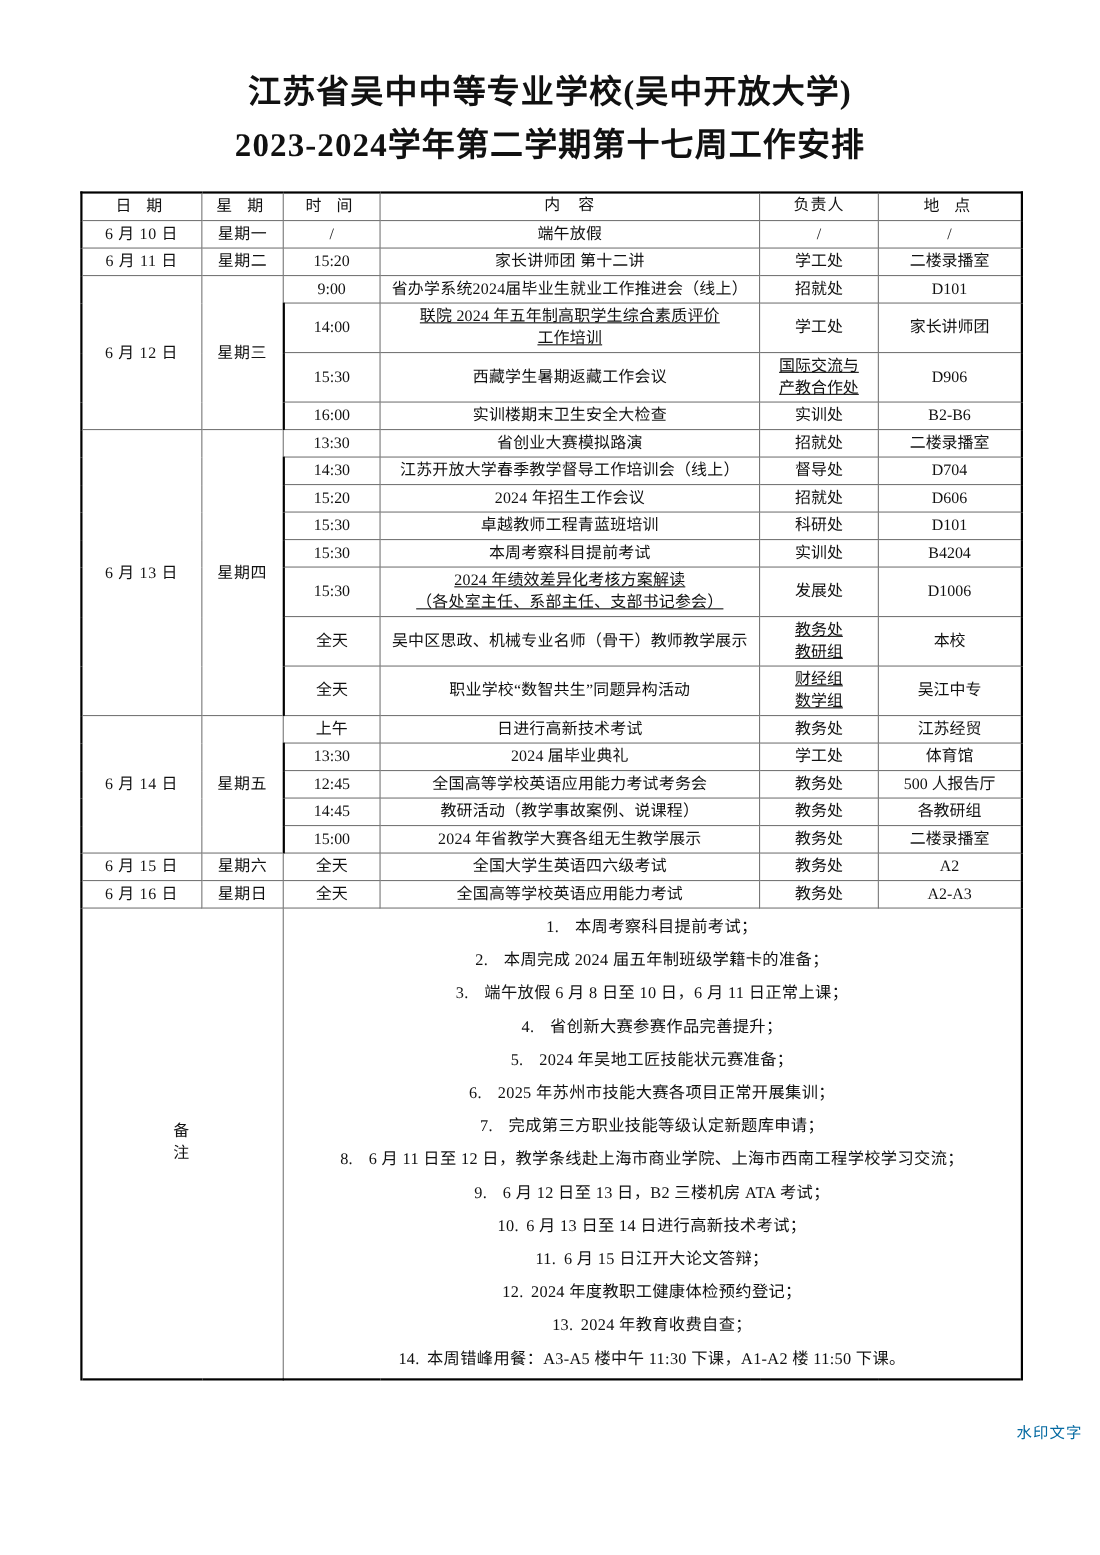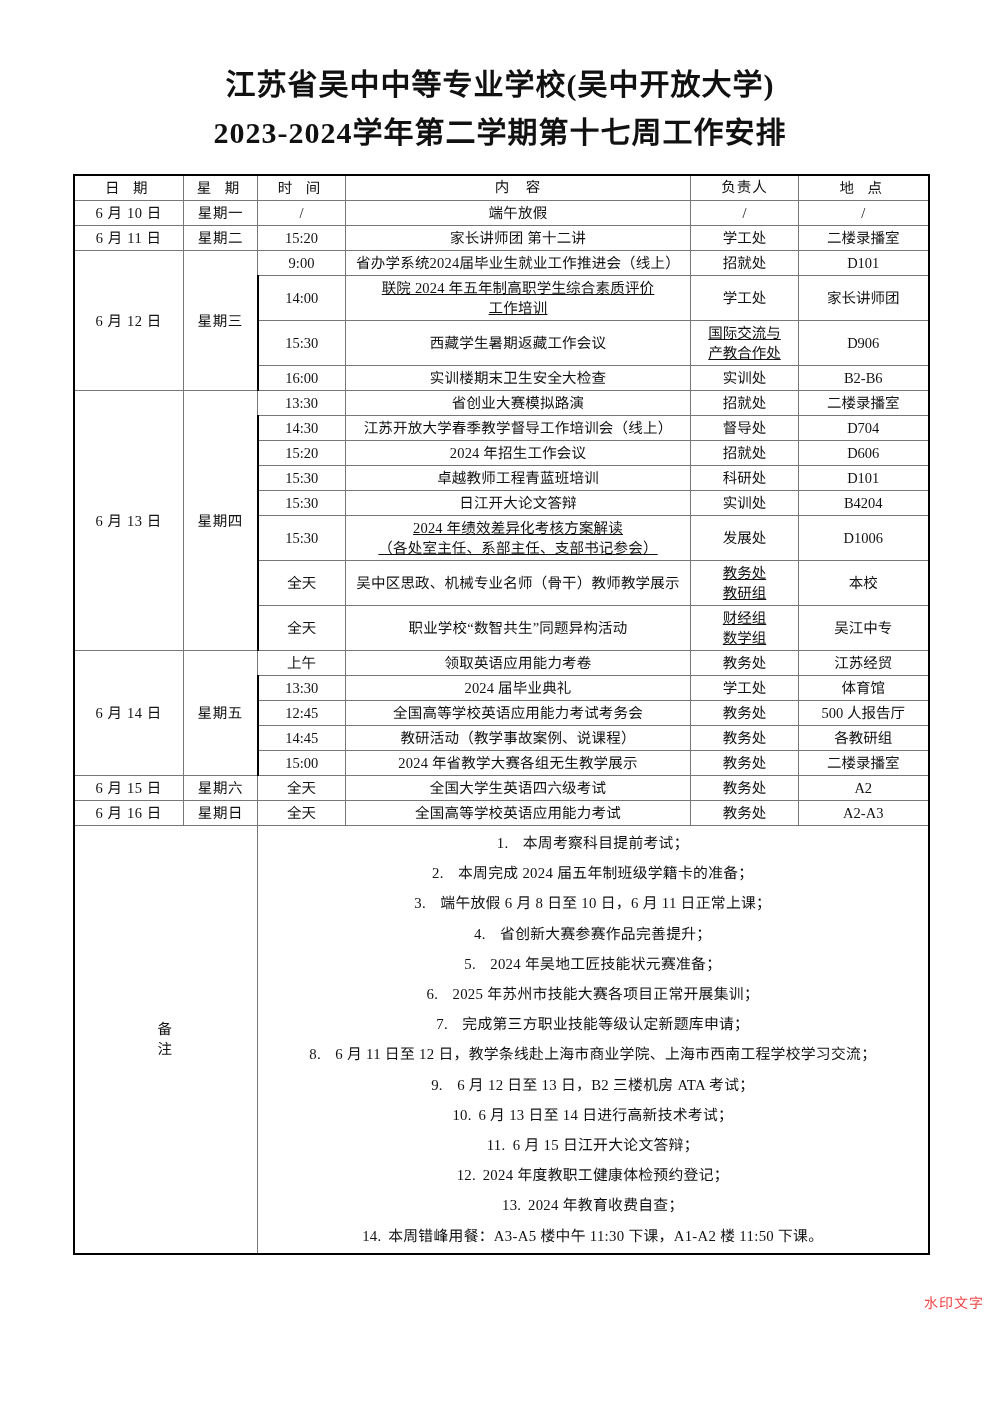--- a/index.html
+++ b/index.html
@@ -131,21 +131,21 @@
     width: 26px;
     text-align: left;
   }
 
   
   .watermark {
     position: absolute;
     right: 16px;
     bottom: 12px;
     font-size: 14px;
-    color: #ef4444;
+    color: #0369a1;
     letter-spacing: 1px;
     font-family: "Liberation Serif", "DejaVu Serif", serif;
   }
 </style>
 </head>
 <body>
 
 <div class="page">
 
   <div class="title-block">
@@ -243,21 +243,21 @@
             <td class="c-place">D606</td>
           </tr>
           <tr>
             <td class="c-time">15:30</td>
             <td class="c-content">卓越教师工程青蓝班培训</td>
             <td class="c-owner">科研处</td>
             <td class="c-place">D101</td>
           </tr>
           <tr>
             <td class="c-time">15:30</td>
-            <td class="c-content">日江开大论文答辩</td>
+            <td class="c-content">本周考察科目提前考试</td>
             <td class="c-owner">实训处</td>
             <td class="c-place">B4204</td>
           </tr>
           <tr>
             <td class="c-time">15:30</td>
             <td class="c-content two-line">
               <span>2024 年绩效差异化考核方案解读</span>
               <span>（各处室主任、系部主任、支部书记参会）</span>
             </td>
             <td class="c-owner">发展处</td>
@@ -278,21 +278,21 @@
             <td class="c-owner two-line">
               <span>财经组</span>
               <span>数学组</span>
             </td>
             <td class="c-place">吴江中专</td>
           </tr>
           <tr class="day-start">
             <td class="c-date" rowspan="5">6 月 14 日</td>
             <td class="c-week" rowspan="5">星期五</td>
             <td class="c-time">上午</td>
-            <td class="c-content">领取英语应用能力考卷</td>
+            <td class="c-content">日进行高新技术考试</td>
             <td class="c-owner">教务处</td>
             <td class="c-place">江苏经贸</td>
           </tr>
           <tr>
             <td class="c-time">13:30</td>
             <td class="c-content">2024 届毕业典礼</td>
             <td class="c-owner">学工处</td>
             <td class="c-place">体育馆</td>
           </tr>
           <tr>

